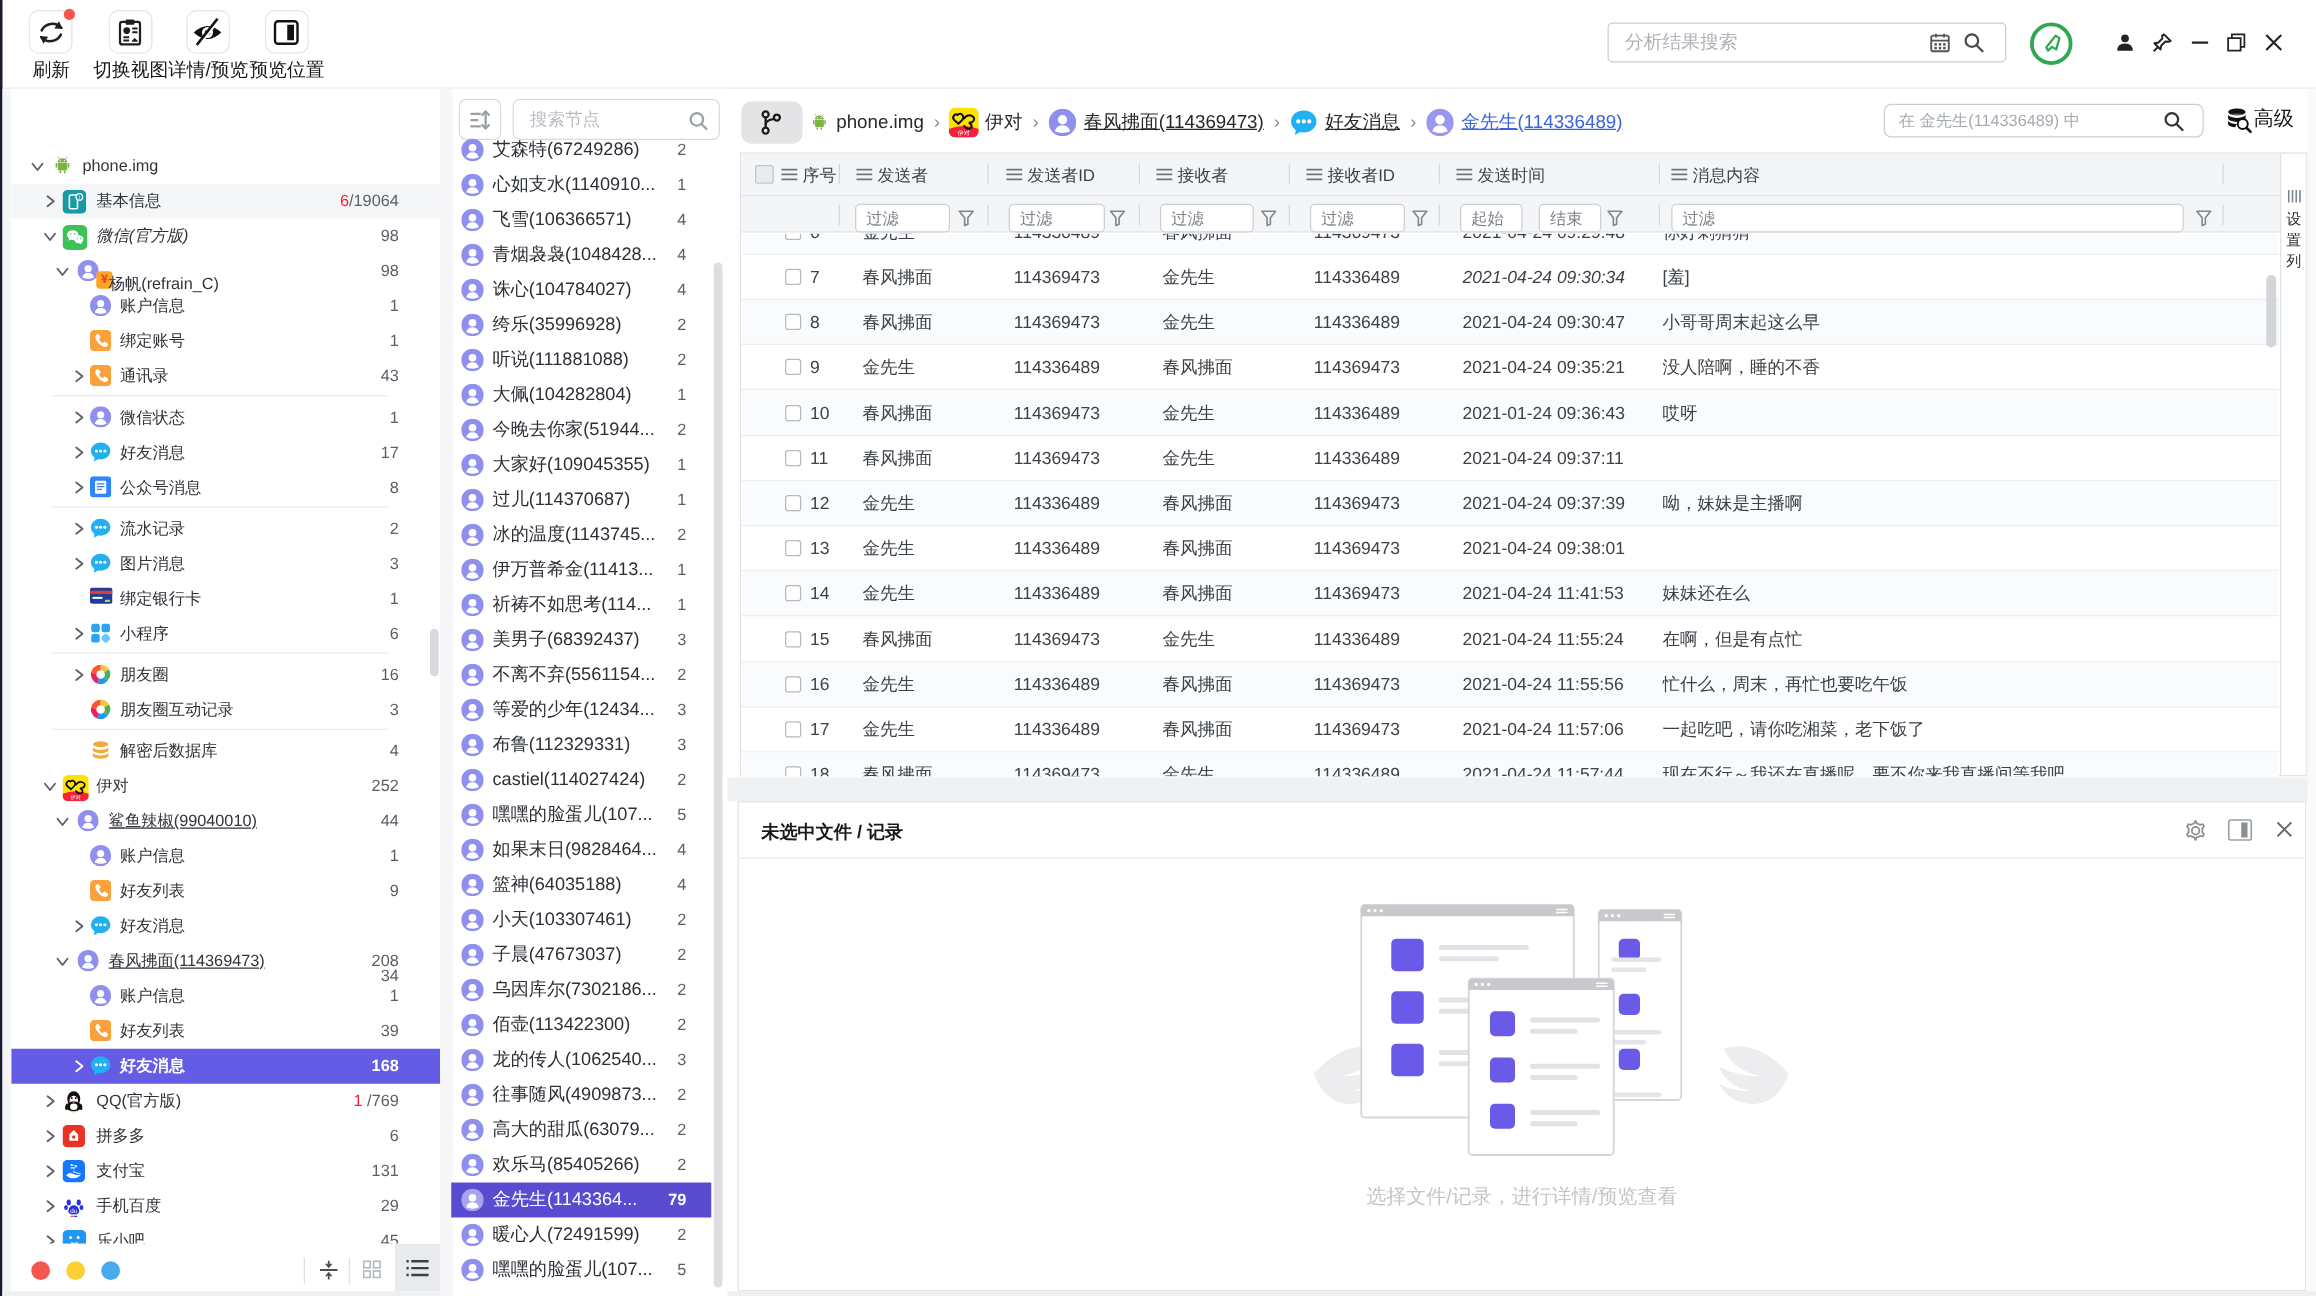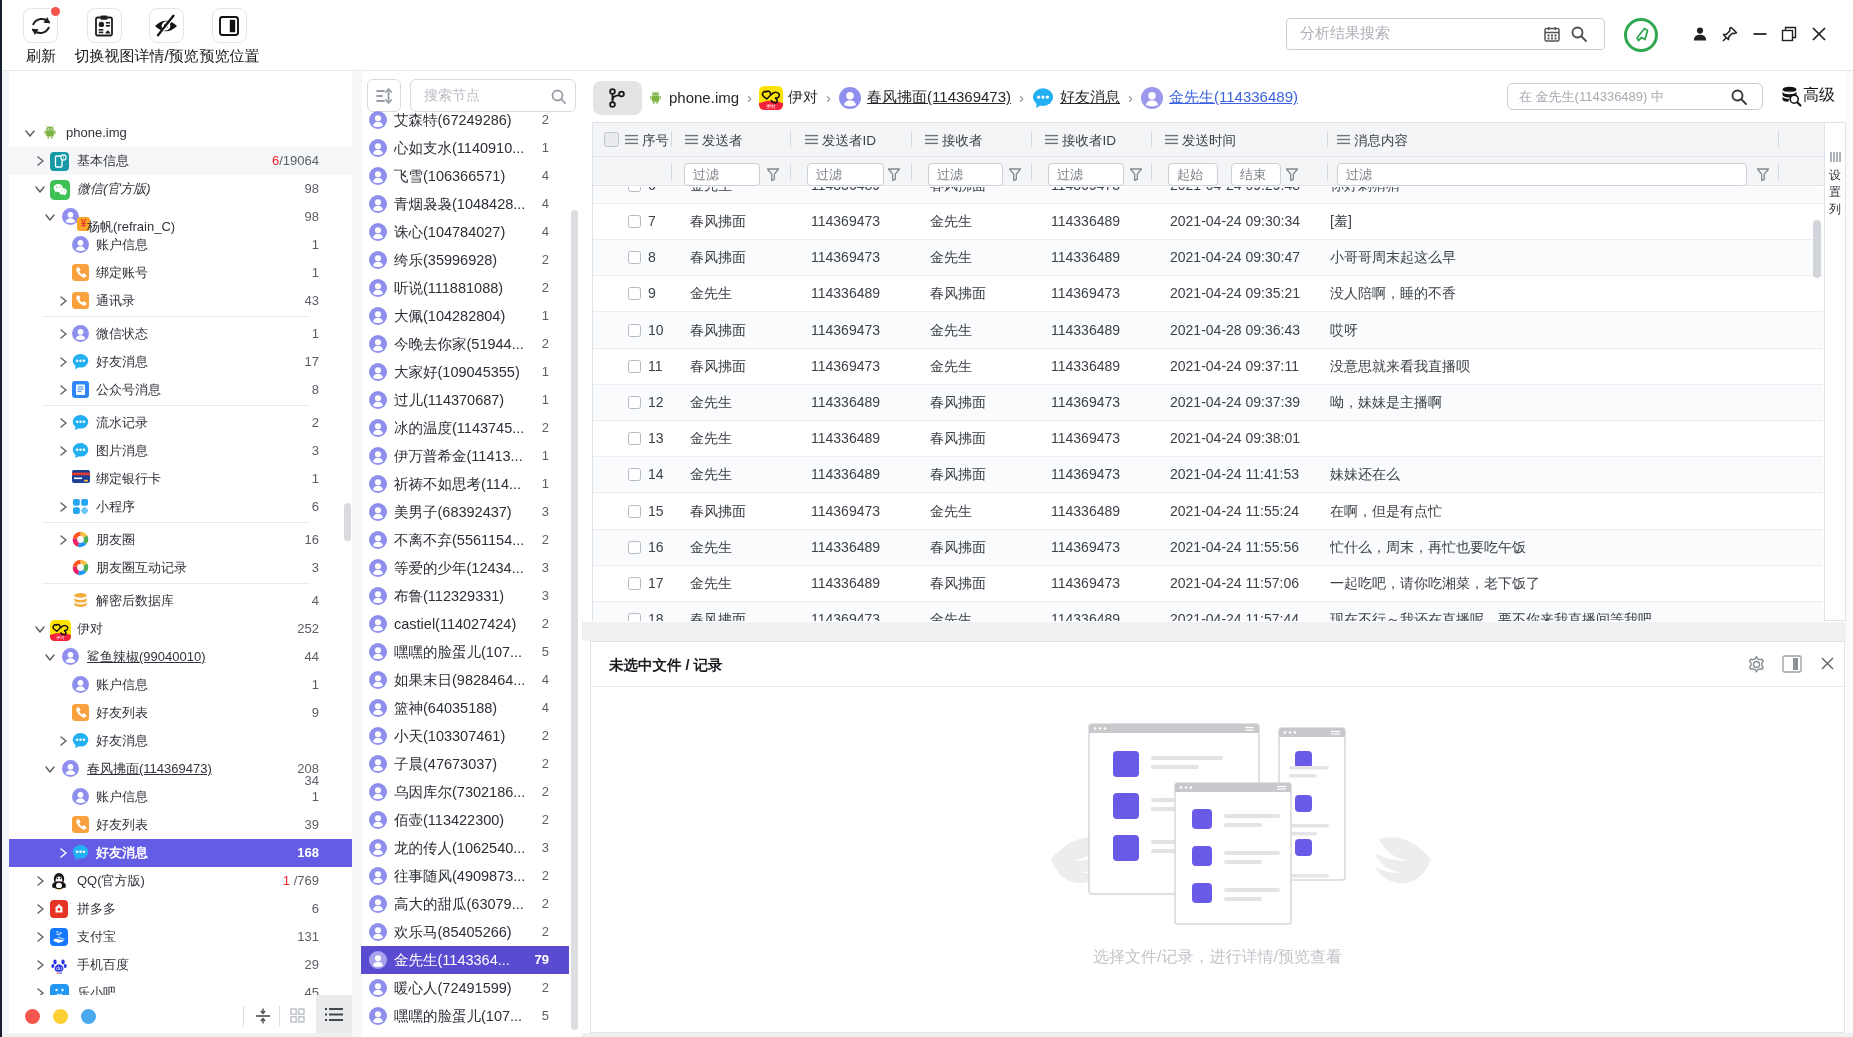--- a/index.html
+++ b/index.html
@@ -1183,21 +1183,21 @@
 <div class="tcell" style="left:577px;">2021-04-24 09:29:48</div>
 <div class="tcell" style="left:737px;width:470px;">你好刺猬猬</div>
 </div>
 <div class="trow" style="left:0;top:17.0px;width:1230px;">
 <div class="cb" style="left:35px;top:11px;"></div>
 <div class="tcell" style="left:55px;">7</div>
 <div class="tcell" style="left:97px;">春风拂面</div>
 <div class="tcell" style="left:218px;">114369473</div>
 <div class="tcell" style="left:337px;">金先生</div>
 <div class="tcell" style="left:458px;">114336489</div>
-<div class="tcell" style="left:577px;">2021-04-24 09:30:34</div>
+<div class="tcell" style="left:577px;font-style:italic;">2021-04-24 09:30:34</div>
 <div class="tcell" style="left:737px;width:470px;">[羞]</div>
 </div>
 <div class="trow" style="left:0;top:53.2px;width:1230px;background:#fafbfd;">
 <div class="cb" style="left:35px;top:11px;"></div>
 <div class="tcell" style="left:55px;">8</div>
 <div class="tcell" style="left:97px;">春风拂面</div>
 <div class="tcell" style="left:218px;">114369473</div>
 <div class="tcell" style="left:337px;">金先生</div>
 <div class="tcell" style="left:458px;">114336489</div>
 <div class="tcell" style="left:577px;">2021-04-24 09:30:47</div>
@@ -1213,32 +1213,31 @@
 <div class="tcell" style="left:577px;">2021-04-24 09:35:21</div>
 <div class="tcell" style="left:737px;width:470px;">没人陪啊，睡的不香</div>
 </div>
 <div class="trow" style="left:0;top:125.6px;width:1230px;background:#fafbfd;">
 <div class="cb" style="left:35px;top:11px;"></div>
 <div class="tcell" style="left:55px;">10</div>
 <div class="tcell" style="left:97px;">春风拂面</div>
 <div class="tcell" style="left:218px;">114369473</div>
 <div class="tcell" style="left:337px;">金先生</div>
 <div class="tcell" style="left:458px;">114336489</div>
-<div class="tcell" style="left:577px;">2021-04-28 09:36:43</div>
+<div class="tcell" style="left:577px;">2021-01-24 09:36:43</div>
 <div class="tcell" style="left:737px;width:470px;">哎呀</div>
 </div>
 <div class="trow" style="left:0;top:161.8px;width:1230px;">
 <div class="cb" style="left:35px;top:11px;"></div>
 <div class="tcell" style="left:55px;">11</div>
 <div class="tcell" style="left:97px;">春风拂面</div>
 <div class="tcell" style="left:218px;">114369473</div>
 <div class="tcell" style="left:337px;">金先生</div>
 <div class="tcell" style="left:458px;">114336489</div>
 <div class="tcell" style="left:577px;">2021-04-24 09:37:11</div>
-<div class="tcell" style="left:737px;width:470px;">没意思就来看我直播呗</div>
 </div>
 <div class="trow" style="left:0;top:198.0px;width:1230px;background:#fafbfd;">
 <div class="cb" style="left:35px;top:11px;"></div>
 <div class="tcell" style="left:55px;">12</div>
 <div class="tcell" style="left:97px;">金先生</div>
 <div class="tcell" style="left:218px;">114336489</div>
 <div class="tcell" style="left:337px;">春风拂面</div>
 <div class="tcell" style="left:458px;">114369473</div>
 <div class="tcell" style="left:577px;">2021-04-24 09:37:39</div>
 <div class="tcell" style="left:737px;width:470px;">呦，妹妹是主播啊</div>

